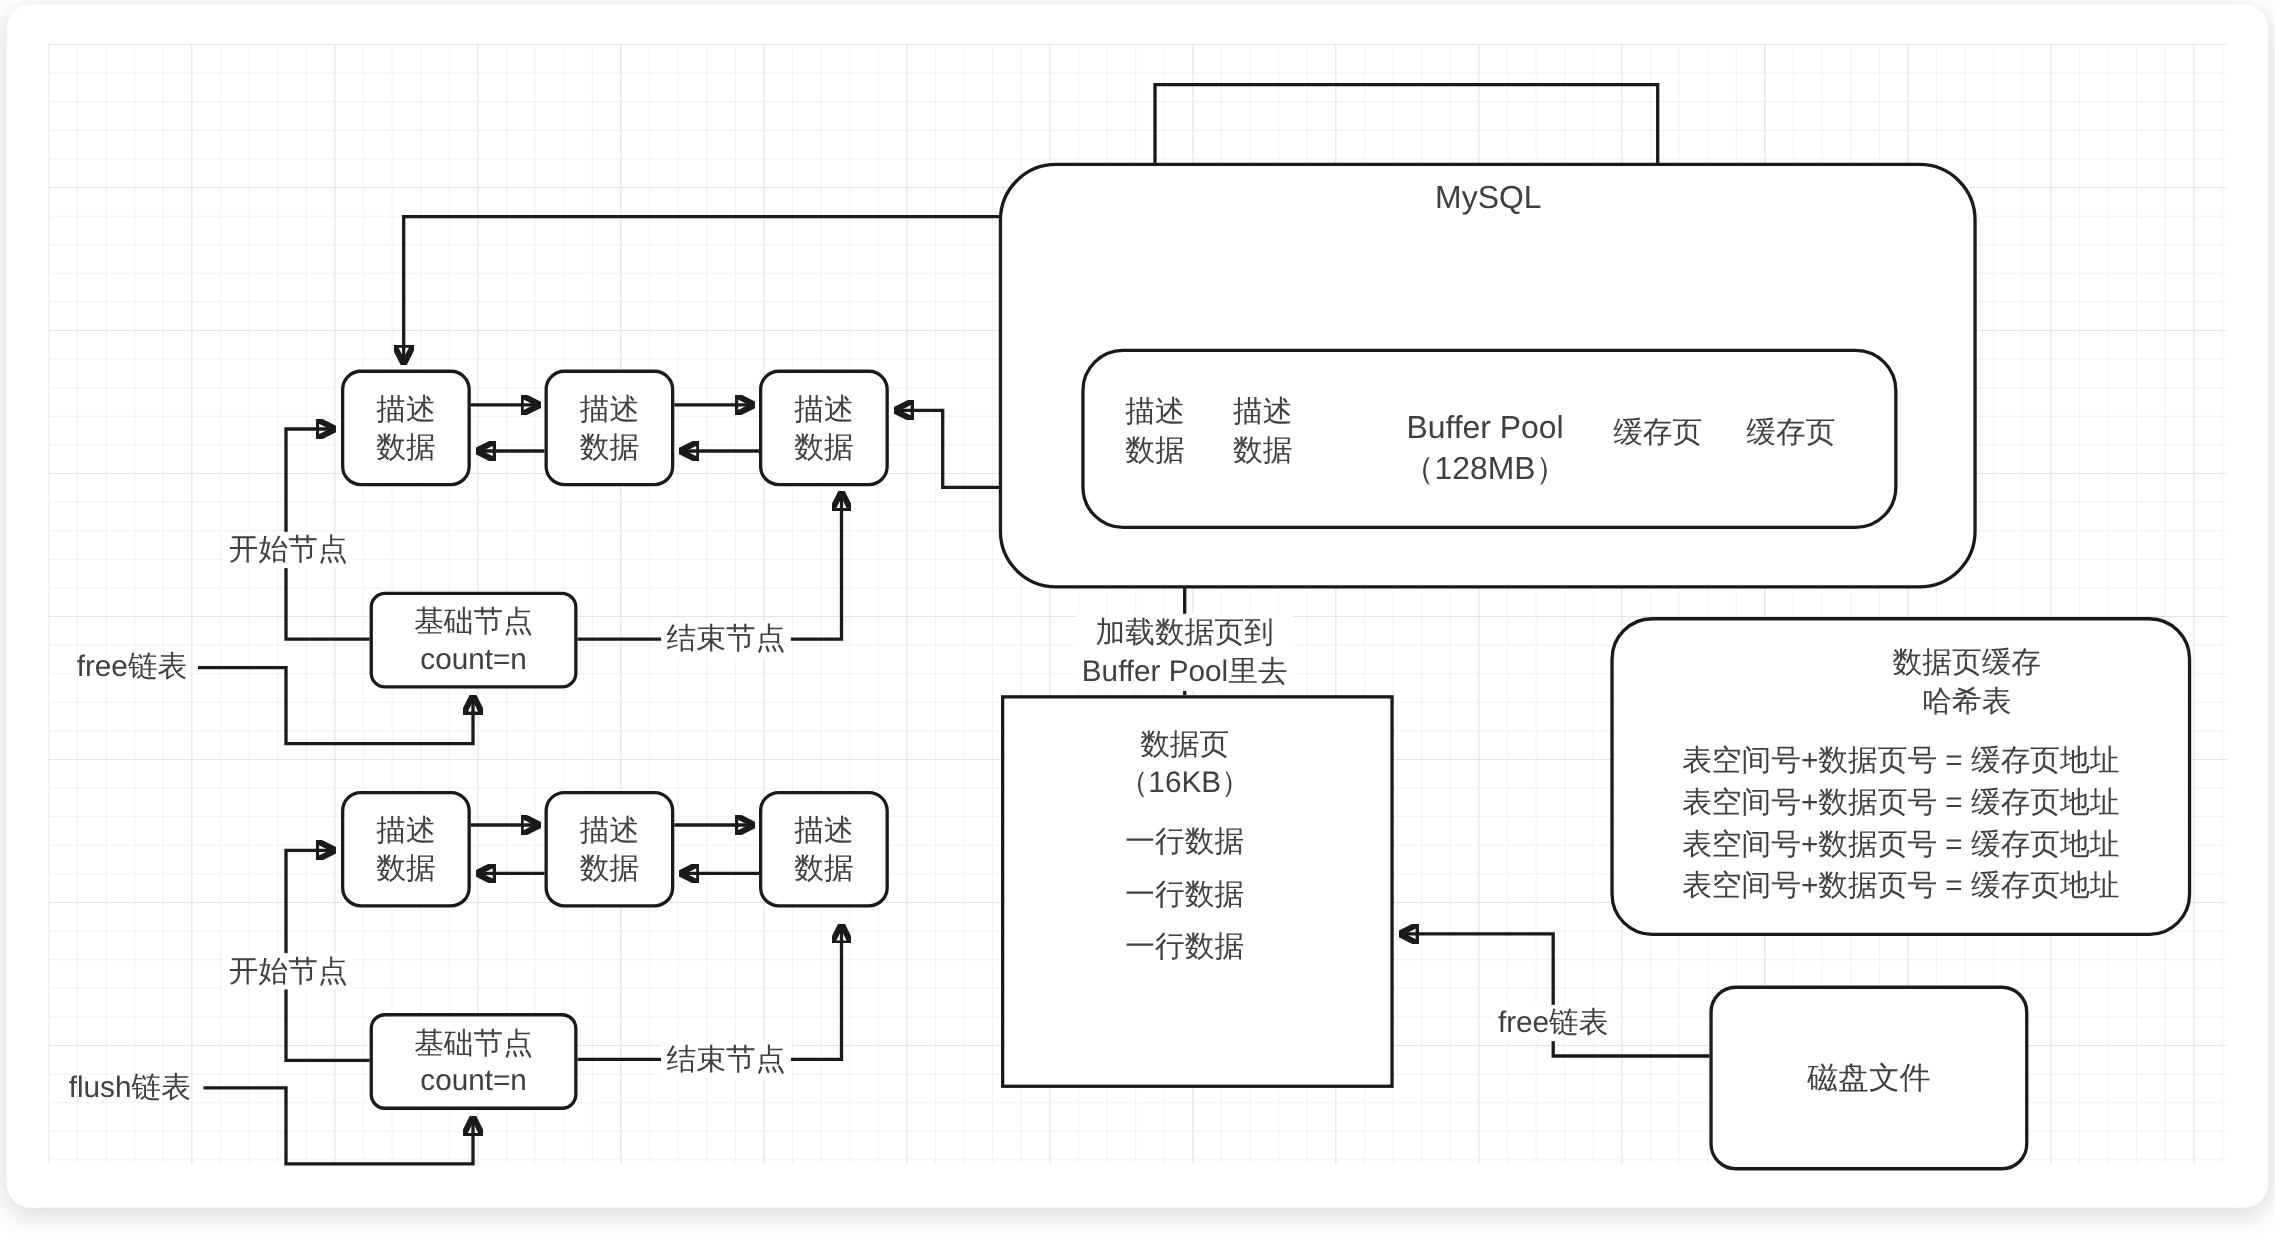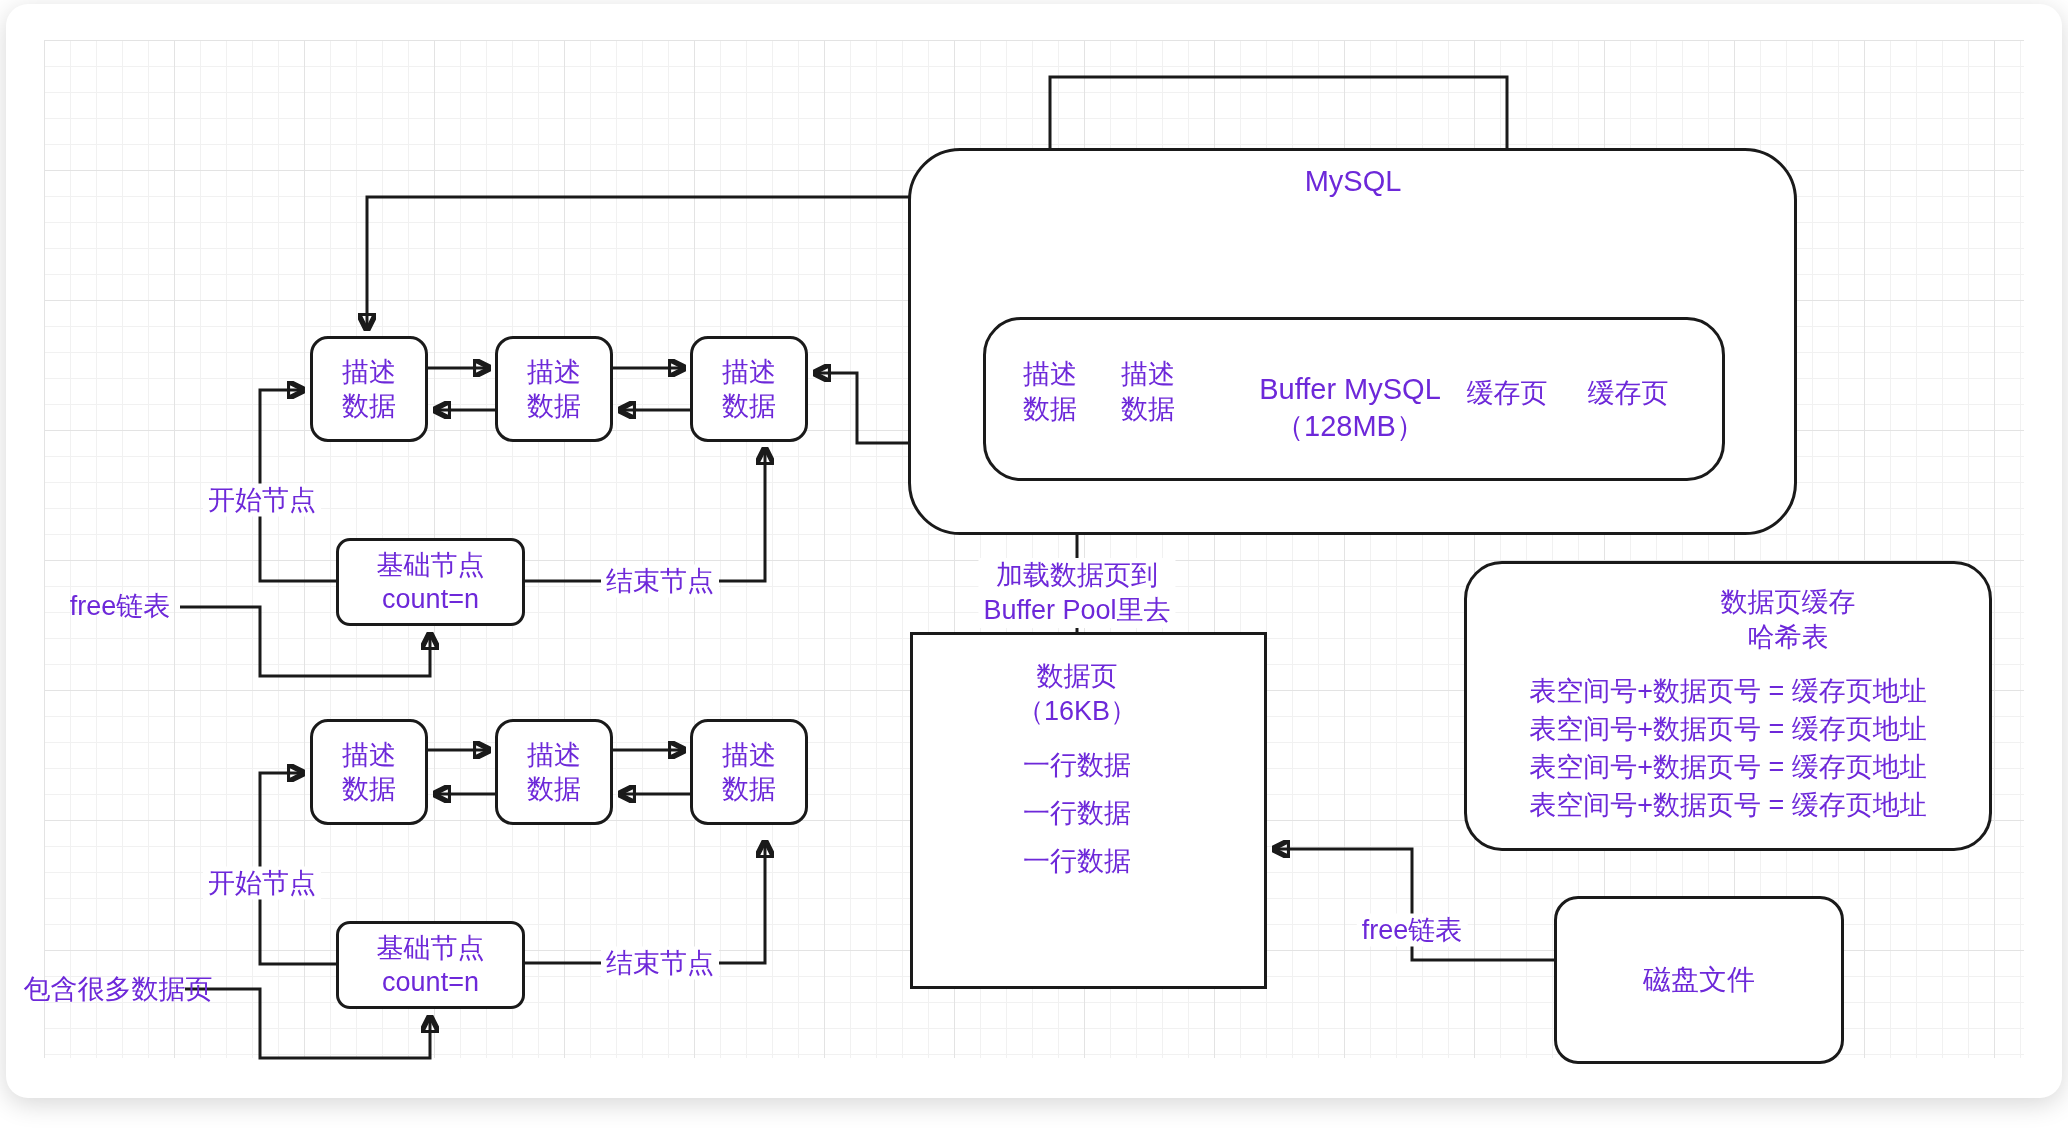--- a/index.html
+++ b/index.html
@@ -1,18 +1,18 @@
 <!DOCTYPE html>
 <html><head>
 <meta charset="utf-8">
 <style>
   html,body{margin:0;padding:0;background:#ffffff;}
   .stage{
     position:relative;width:2068px;height:1134px;overflow:hidden;
-    font-family:"Liberation Sans",sans-serif;color:#6d28d9;
+    font-family:"Liberation Sans",sans-serif;color:#404040;
   }
   .canvas-card{
     position:absolute;left:6px;top:4px;width:2056px;height:1094px;
     background:#ffffff;border-radius:22px;
     box-shadow:0 6px 26px rgba(0,0,0,0.16);
   }
   .grid{
     position:absolute;left:38px;top:36px;right:38px;bottom:40px;
     background-image:
       linear-gradient(to right, #e3e3e3 1px, transparent 1px),
@@ -98,21 +98,21 @@
   <div class="node mid" style="left:983px;top:317px;width:742px;height:164px;"></div>
   <div class="lbl two-line" style="left:1050px;top:392px;">
     <div>描述</div>
     <div>数据</div>
   </div>
   <div class="lbl two-line" style="left:1148px;top:392px;">
     <div>描述</div>
     <div>数据</div>
   </div>
   <div class="lbl bp-title" style="left:1350px;top:408px;">
-    <div>Buffer MySQL</div>
+    <div>Buffer Pool</div>
     <div>（128MB）</div>
   </div>
   <div class="lbl" style="left:1507px;top:393px;">缓存页</div>
   <div class="lbl" style="left:1628px;top:393px;">缓存页</div>
 
   <div class="node" style="left:310px;top:336px;width:118px;height:106px;">
     <div>描述</div>
     <div>数据</div>
   </div>
   <div class="node" style="left:495px;top:336px;width:118px;height:106px;">
@@ -142,21 +142,21 @@
   <div class="node" style="left:690px;top:719px;width:118px;height:106px;">
     <div>描述</div>
     <div>数据</div>
   </div>
   <div class="lbl halo" style="left:262px;top:883px;">开始节点</div>
   <div class="node" style="left:336px;top:921px;width:189px;height:88px;border-radius:14px;">
     <div>基础节点</div>
     <div>count=n</div>
   </div>
   <div class="lbl halo" style="left:660px;top:963px;">结束节点</div>
-  <div class="lbl" style="left:118px;top:989px;">包含很多数据页</div>
+  <div class="lbl" style="left:118px;top:989px;">flush链表</div>
 
   <div class="lbl halo two-line" style="left:1077px;top:593px;">
     <div>加载数据页到</div>
     <div>Buffer Pool里去</div>
   </div>
   <div class="node square" style="left:910px;top:632px;width:357px;height:357px;"></div>
   <div class="lbl two-line" style="left:1077px;top:694px;">
     <div>数据页</div>
     <div>（16KB）</div>
   </div>

